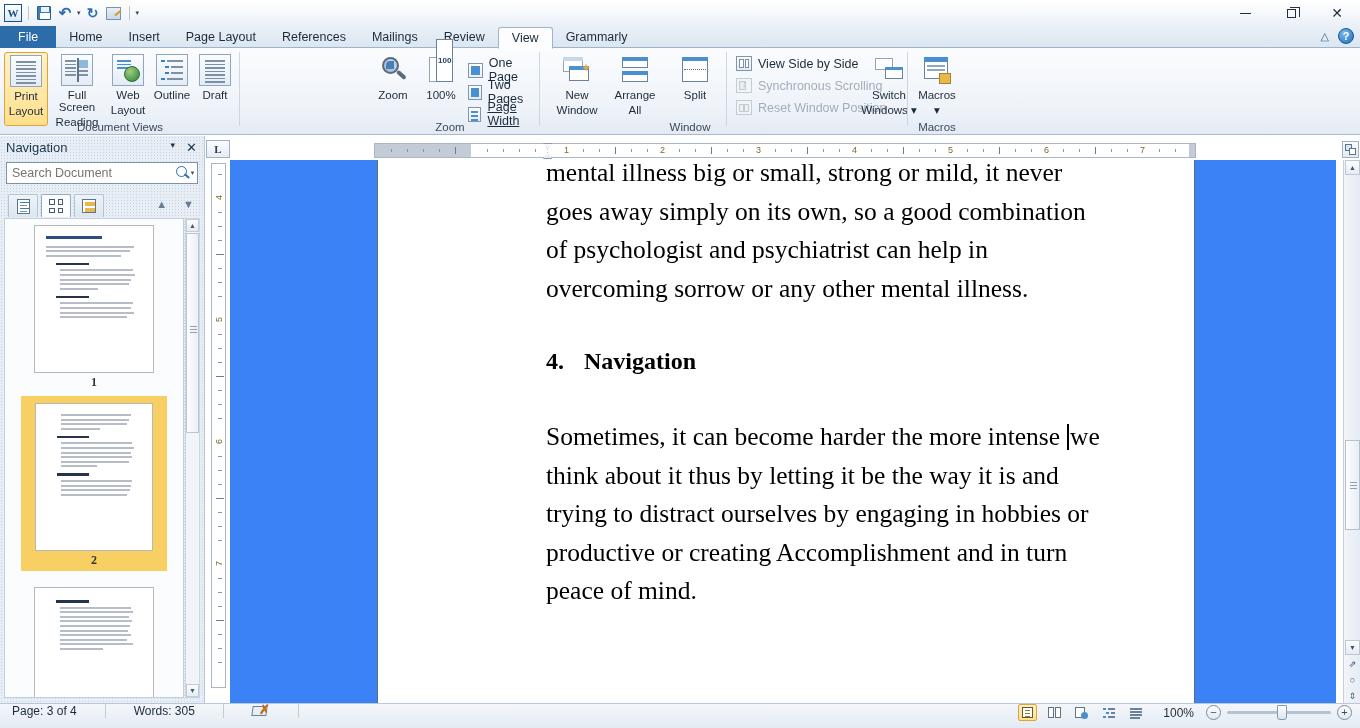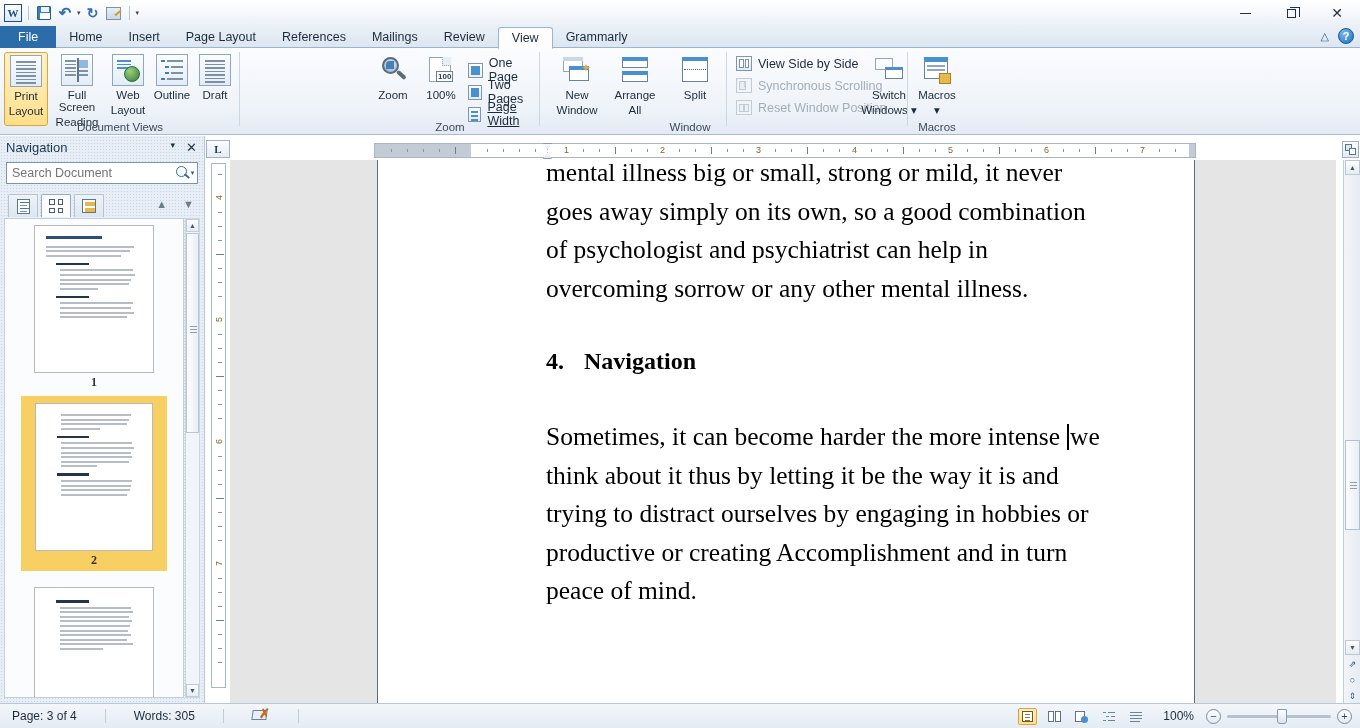--- a/index.html
+++ b/index.html
@@ -207,21 +207,21 @@
     position:absolute; left: 211px; top: 163px; width: 15px; height: 525px;
     background:#fff; border: 1px solid #a9b7c5;
   }
   .vruler .vtick { position:absolute; left: 6px; width: 4px; height: 1px; background:#8795a4; }
   .vruler .vtickM { position:absolute; left: 4px; width: 8px; height: 1px; background:#6e7d8d; }
   .vruler .vnum { position:absolute; left: 2px; font-size: 9px; color:#7a6a2a; transform: rotate(-90deg); transform-origin: left top; }
 
   
   .docarea {
     position:absolute; left: 230px; top: 160px; width: 1106px; height: 543px;
-    background: #e5e5e5;
+    background: #3b82f6;
     overflow: hidden;
   }
   .page {
     position:absolute; left: 148px; top: 0px; width: 816px; height: 570px;
     background: #fff; box-shadow: 0 0 0 1px #5e6b78;
   }
   .page-body {
     position:absolute; left: 168px; top: -6px; width: 560px;
     font-family: "Liberation Serif", serif; color: #000;
   }
@@ -250,21 +250,21 @@
     position:absolute; right: 1px; top: 141px; width: 17px; height: 17px;
     background: linear-gradient(#fafcfe,#e2eaf3); border: 1px solid #9fb0c2;
     display:flex; align-items:center; justify-content:center;
   }
 
   
   .statusbar {
     position:absolute; left:0; bottom:0; width: 1360px; height: 25px;
     background: linear-gradient(to bottom,#f3f7fb,#e4ebf3);
     border-top: 1px solid #b9c8d8;
-    display:flex; align-items:center;gap:16px;
+    display:flex; gap:16px;
   }
   .sb-item { font-size: 12px; color: #1c2b3a; padding: 0 12px; }
   .sb-div { width:1px; height: 14px; background:#c2ccd8; }
   .sb-right { position:absolute; right: 8px; display:flex; align-items:center; gap: 8px; }
   .viewbtn { width: 19px; height: 17px; display:flex; align-items:center; justify-content:center; }
   .viewbtn.sel { background: linear-gradient(#fff2c9,#ffdf8a); border:1px solid #e0a33a; border-radius:2px; }
   .zoomslider { display:flex; align-items:center; gap: 0; }
   .zs-track { width: 104px; height: 3px; background:#b6c2cf; position:relative; margin: 0 6px; border-radius:2px; }
   .zs-handle { position:absolute; left: 50px; top: -6px; width: 10px; height: 15px; background:linear-gradient(#fdfdfe,#dbe4ee); border:1px solid #8699ad; border-radius:1px 1px 3px 3px; }
   .zs-btn { width: 15px; height:15px; border-radius:50%; border:1px solid #7a8d9f; background: linear-gradient(#fdfdfe,#e3eaf2); display:flex;align-items:center;justify-content:center; font-size:11px; color:#3c4c5c; line-height:1;}
@@ -416,21 +416,21 @@
           <div style="position:absolute;left:9px;top:7px;width:8px;height:8px;background:#4a7fb5;border-radius:50% 0 0 0;"></div>
           <div style="position:absolute;left:19px;top:19px;width:11px;height:3.5px;background:#5c6b7a;transform:rotate(42deg);border-radius:2px;"></div>
         </div>
         <div class="lbl">Zoom</div>
       </div>
 
       <div class="bigbtn" style="left:58px;width:46px;">
         <div style="width:32px;height:32px;margin:2px auto 0;position:relative;">
           <div style="position:absolute;left:4px;top:3px;width:22px;height:25px;background:#fff;border:1px solid #8fa6bc;"></div>
           <div style="position:absolute;left:17px;top:3px;width:9px;height:9px;background:#e8eef6;border-left:1px dotted #8fa6bc;border-bottom:1px dotted #8fa6bc;"></div>
-          <div style="position:absolute;left:11px;bottom:4px;font-size:8px;color:#24405e;font-weight:bold;border:1px solid #6d8299;background:#fff;padding:0 1px;">100</div>
+          <div style="position:absolute;left:11px;bottom:4px;font-size:8px;color:#24405e;font-weight:bold;border:1px solid #6d8299;background:#fff;padding:16px 1px;">100</div>
         </div>
         <div class="lbl">100%</div>
       </div>
 
       <div class="smrow" style="left:108px;top:8px;">
         <span class="smico" style="background:linear-gradient(#fff,#e7eff7);">
           <span style="position:absolute;left:2px;top:2px;right:2px;bottom:2px;background:#4a8fd0;"></span>
         </span>
         <span>One Page</span>
       </div>

